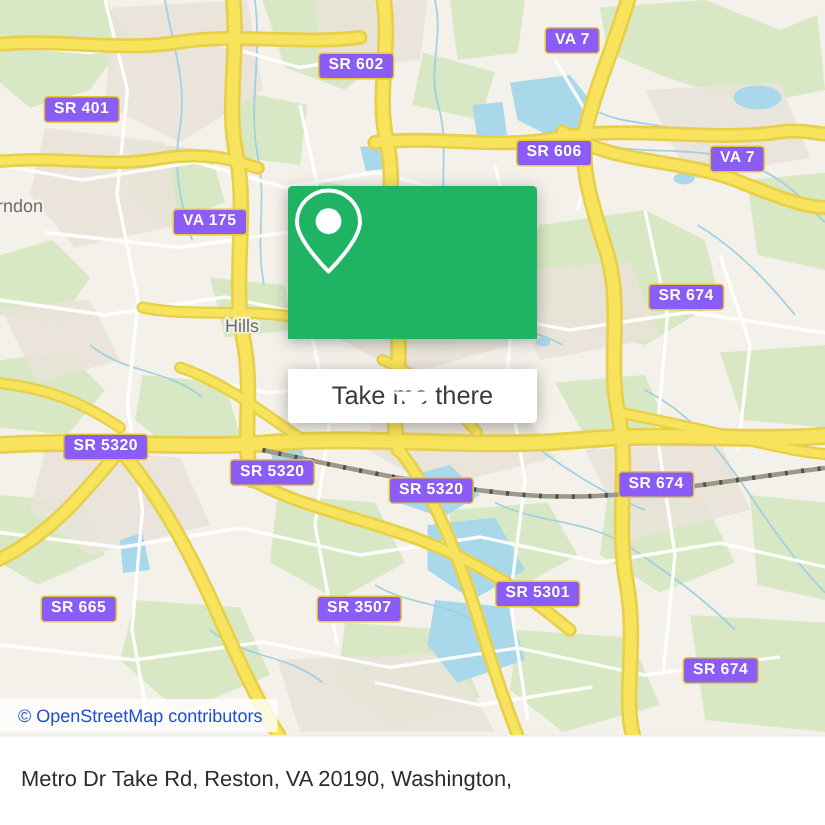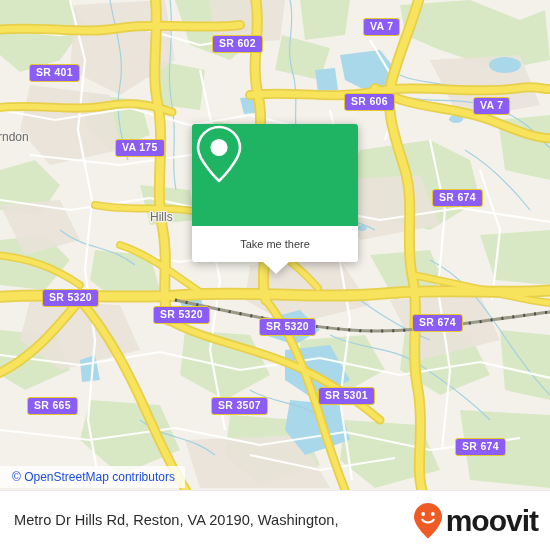--- a/index.html
+++ b/index.html
@@ -46,21 +46,21 @@
     position:absolute;left:192px;top:124px;width:166px;
     filter:drop-shadow(0 2px 5px rgba(0,0,0,.30));
   }
   #popup-head{
     background:#1fb464;height:102px;border-radius:3px 3px 0 0;
     display:flex;align-items:center;justify-content:center;
   }
   #popup-foot{
     background:#ffffff;height:36px;border-radius:0 0 3px 3px;
     display:flex;align-items:center;justify-content:center;
-    color:#3b3b3b;font-size:11px;
+    color:#3b3b3b;font-size:17px;margin-top:20px;
   }
   #popup-tail{
     position:absolute;left:70px;top:137px;width:0;height:0;
     border-left:14px solid transparent;
     border-right:14px solid transparent;
     border-top:13px solid #ffffff;
   }
 
   
   #attrib{
@@ -239,21 +239,21 @@
     <div class="shield" style="left:212px;top:35px">SR 602</div>
     <div class="shield" style="left:363px;top:18px">VA 7</div>
     <div class="shield" style="left:344px;top:93px">SR 606</div>
     <div class="shield" style="left:473px;top:97px">VA 7</div>
     <div class="shield" style="left:115px;top:139px">VA 175</div>
     <div class="shield" style="left:432px;top:189px">SR 674</div>
     <div class="shield" style="left:42px;top:289px">SR 5320</div>
     <div class="shield" style="left:153px;top:306px">SR 5320</div>
     <div class="shield" style="left:259px;top:318px">SR 5320</div>
     <div class="shield" style="left:412px;top:314px">SR 674</div>
-    <div class="shield" style="left:318px;top:387px">SR 5301</div>
+    <div class="shield" style="left:330px;top:387px">SR 5301</div>
     <div class="shield" style="left:27px;top:397px">SR 665</div>
     <div class="shield" style="left:211px;top:397px">SR 3507</div>
     <div class="shield" style="left:455px;top:438px">SR 674</div>
 
     <div id="popup">
       <div id="popup-head">
         <svg width="54" height="60" viewBox="0 0 54 60">
           <path d="M27,3 C15.4,3 6,12.4 6,24 C6,36.5 27,57 27,57 C27,57 48,36.5 48,24 C48,12.4 38.6,3 27,3 Z" fill="none" stroke="#ffffff" stroke-width="2.6" stroke-linejoin="round"></path>
           <circle cx="27" cy="23.5" r="8.6" fill="#ffffff"></circle>
         </svg>
@@ -264,27 +264,18 @@
       <div id="popup-tail"></div>
     </div>
 
     <div id="attrib">
       <span>© OpenStreetMap contributors</span>
     </div>
   </div>
 
   <div id="footer">
     <div id="footer-addr">
-      <span>Metro Dr Hills Rd, Reston, VA 20190, Washington,</span>
+      <span>Metro Dr Take Rd, Reston, VA 20190, Washington,</span>
       <br>
     </div>
-    <div id="brand">
-      <svg width="30" height="38" viewBox="0 0 30 38">
-        <path d="M15,1 C7.3,1 1,7.3 1,15 C1,24 15,36.5 15,36.5 C15,36.5 29,24 29,15 C29,7.3 22.7,1 15,1 Z" fill="#ef5b25"></path>
-        <circle cx="10.2" cy="12" r="1.9" fill="#ffffff"></circle>
-        <circle cx="19.8" cy="12" r="1.9" fill="#ffffff"></circle>
-        <path d="M9.2,17.6 C11.2,21.4 18.8,21.4 20.8,17.6" fill="none" stroke="#ffffff" stroke-width="2.1" stroke-linecap="round"></path>
-      </svg>
-      <span id="brand-word">moovit</span>
-    </div>
   </div>
 
 </div>
 
 </body></html>

